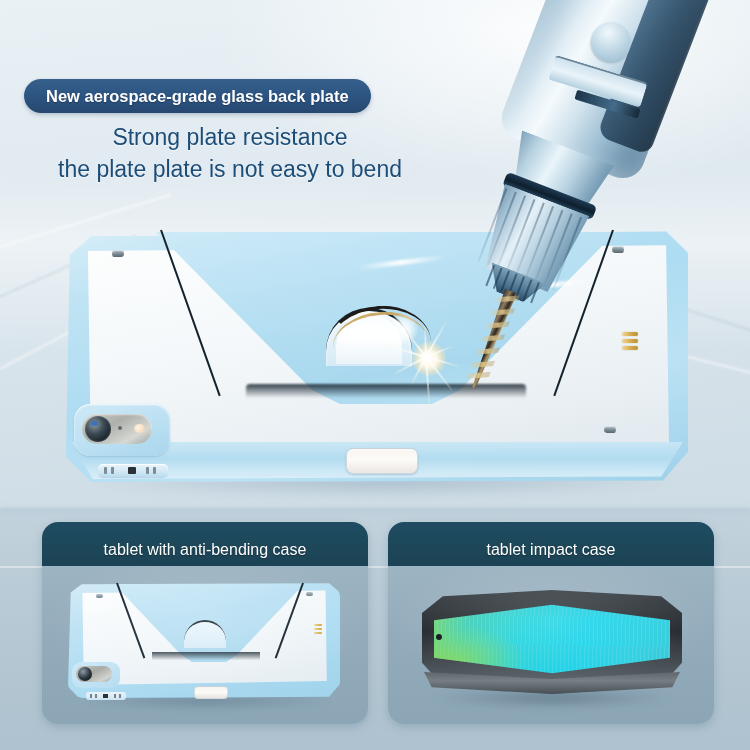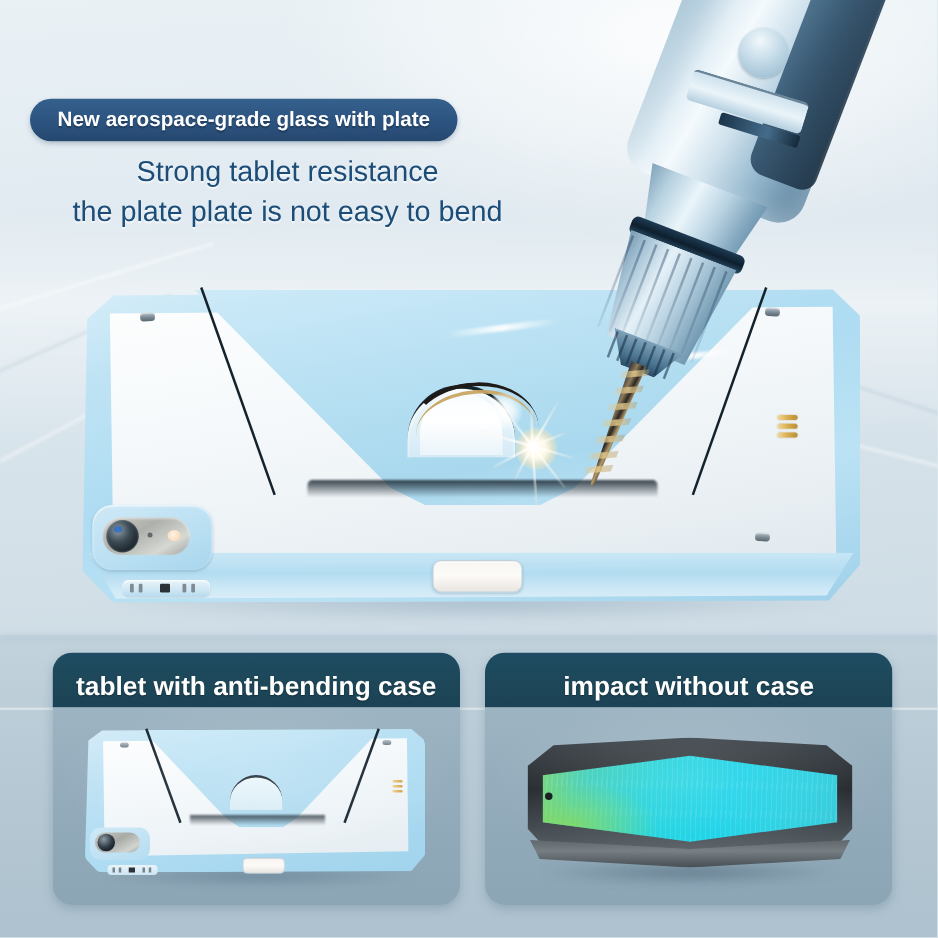--- a/index.html
+++ b/index.html
@@ -326,21 +326,21 @@
     box-shadow:0 3px 8px rgba(95,125,145,.35);
   }
   .panel.left  { left:42px; }
   .panel.right { left:388px; }
   .panel-head {
     position:absolute; left:0; top:0; width:100%; height:44px;
     background:linear-gradient(180deg,#1f4c63 0%, #1d4758 60%, #1b4255 100%);
     display:flex; align-items:center; justify-content:center;
   }
   .panel-head-text {
-    color:#fff; font-size:21px; font-weight:bold; white-space:nowrap;
+    color:#fff; font-size:16px; font-weight:normal; white-space:nowrap;
     text-shadow:0 1px 1px rgba(0,0,0,.35);
     margin-top:12px;
   }
   .panel-body {
     position:absolute; left:0; top:44px; width:100%; height:158px;
     background:linear-gradient(180deg,#9db4c2 0%, #93abbb 45%, #8ca6b6 100%);
   }
   .panel-body::after {
     content:''; position:absolute; left:0; top:0; width:100%; height:100%;
     background:radial-gradient(ellipse 70% 60% at 50% 35%, rgba(255,255,255,.16), rgba(255,255,255,0) 70%);
@@ -585,23 +585,23 @@
     <div class="ray" style="width:40px; transform:rotate(300deg);"></div>
     <div class="ray" style="width:28px; transform:rotate(338deg);"></div>
     <div class="ray" style="width:34px; transform:rotate(16deg);"></div>
     <div class="ray" style="width:42px; transform:rotate(52deg);"></div>
     <div class="ray" style="width:48px; transform:rotate(86deg);"></div>
     <div class="ray" style="width:30px; transform:rotate(118deg);"></div>
     <div class="ray" style="width:36px; transform:rotate(152deg);"></div>
   </div>
 
   <div class="pill">
-    <span class="pill-text">New aerospace-grade glass with plate</span>
+    <span class="pill-text">New aerospace-grade glass back plate</span>
   </div>
-  <div class="sub sub1">Strong tablet resistance</div>
+  <div class="sub sub1">Strong plate resistance</div>
   <div class="sub sub2">the plate plate is not easy to bend</div>
 
   <div class="bg-bottom"></div>
   <div class="bg-seam"></div>
   <div class="bg-bottom-line"></div>
 
   <div class="panel left">
     <div class="panel-head">
       <span class="panel-head-text">tablet with anti-bending case</span>
     </div>
@@ -632,21 +632,21 @@
           <i style="left:28px"></i>
             <i style="left:33px"></i>
         </div>
         <div class="mini-front-slot"></div>
       </div>
     </div>
   </div>
 
   <div class="panel right">
     <div class="panel-head">
-      <span class="panel-head-text">impact without case</span>
+      <span class="panel-head-text">tablet impact case</span>
     </div>
     <div class="panel-body">
       <div id="bent">
         <div class="bent-shadow"></div>
         <div class="bent-frame"></div>
         <div class="bent-screen"></div>
         <div class="bent-screen-tex"></div>
         <div class="bent-cam"></div>
         <div class="bent-edge"></div>
       </div>

